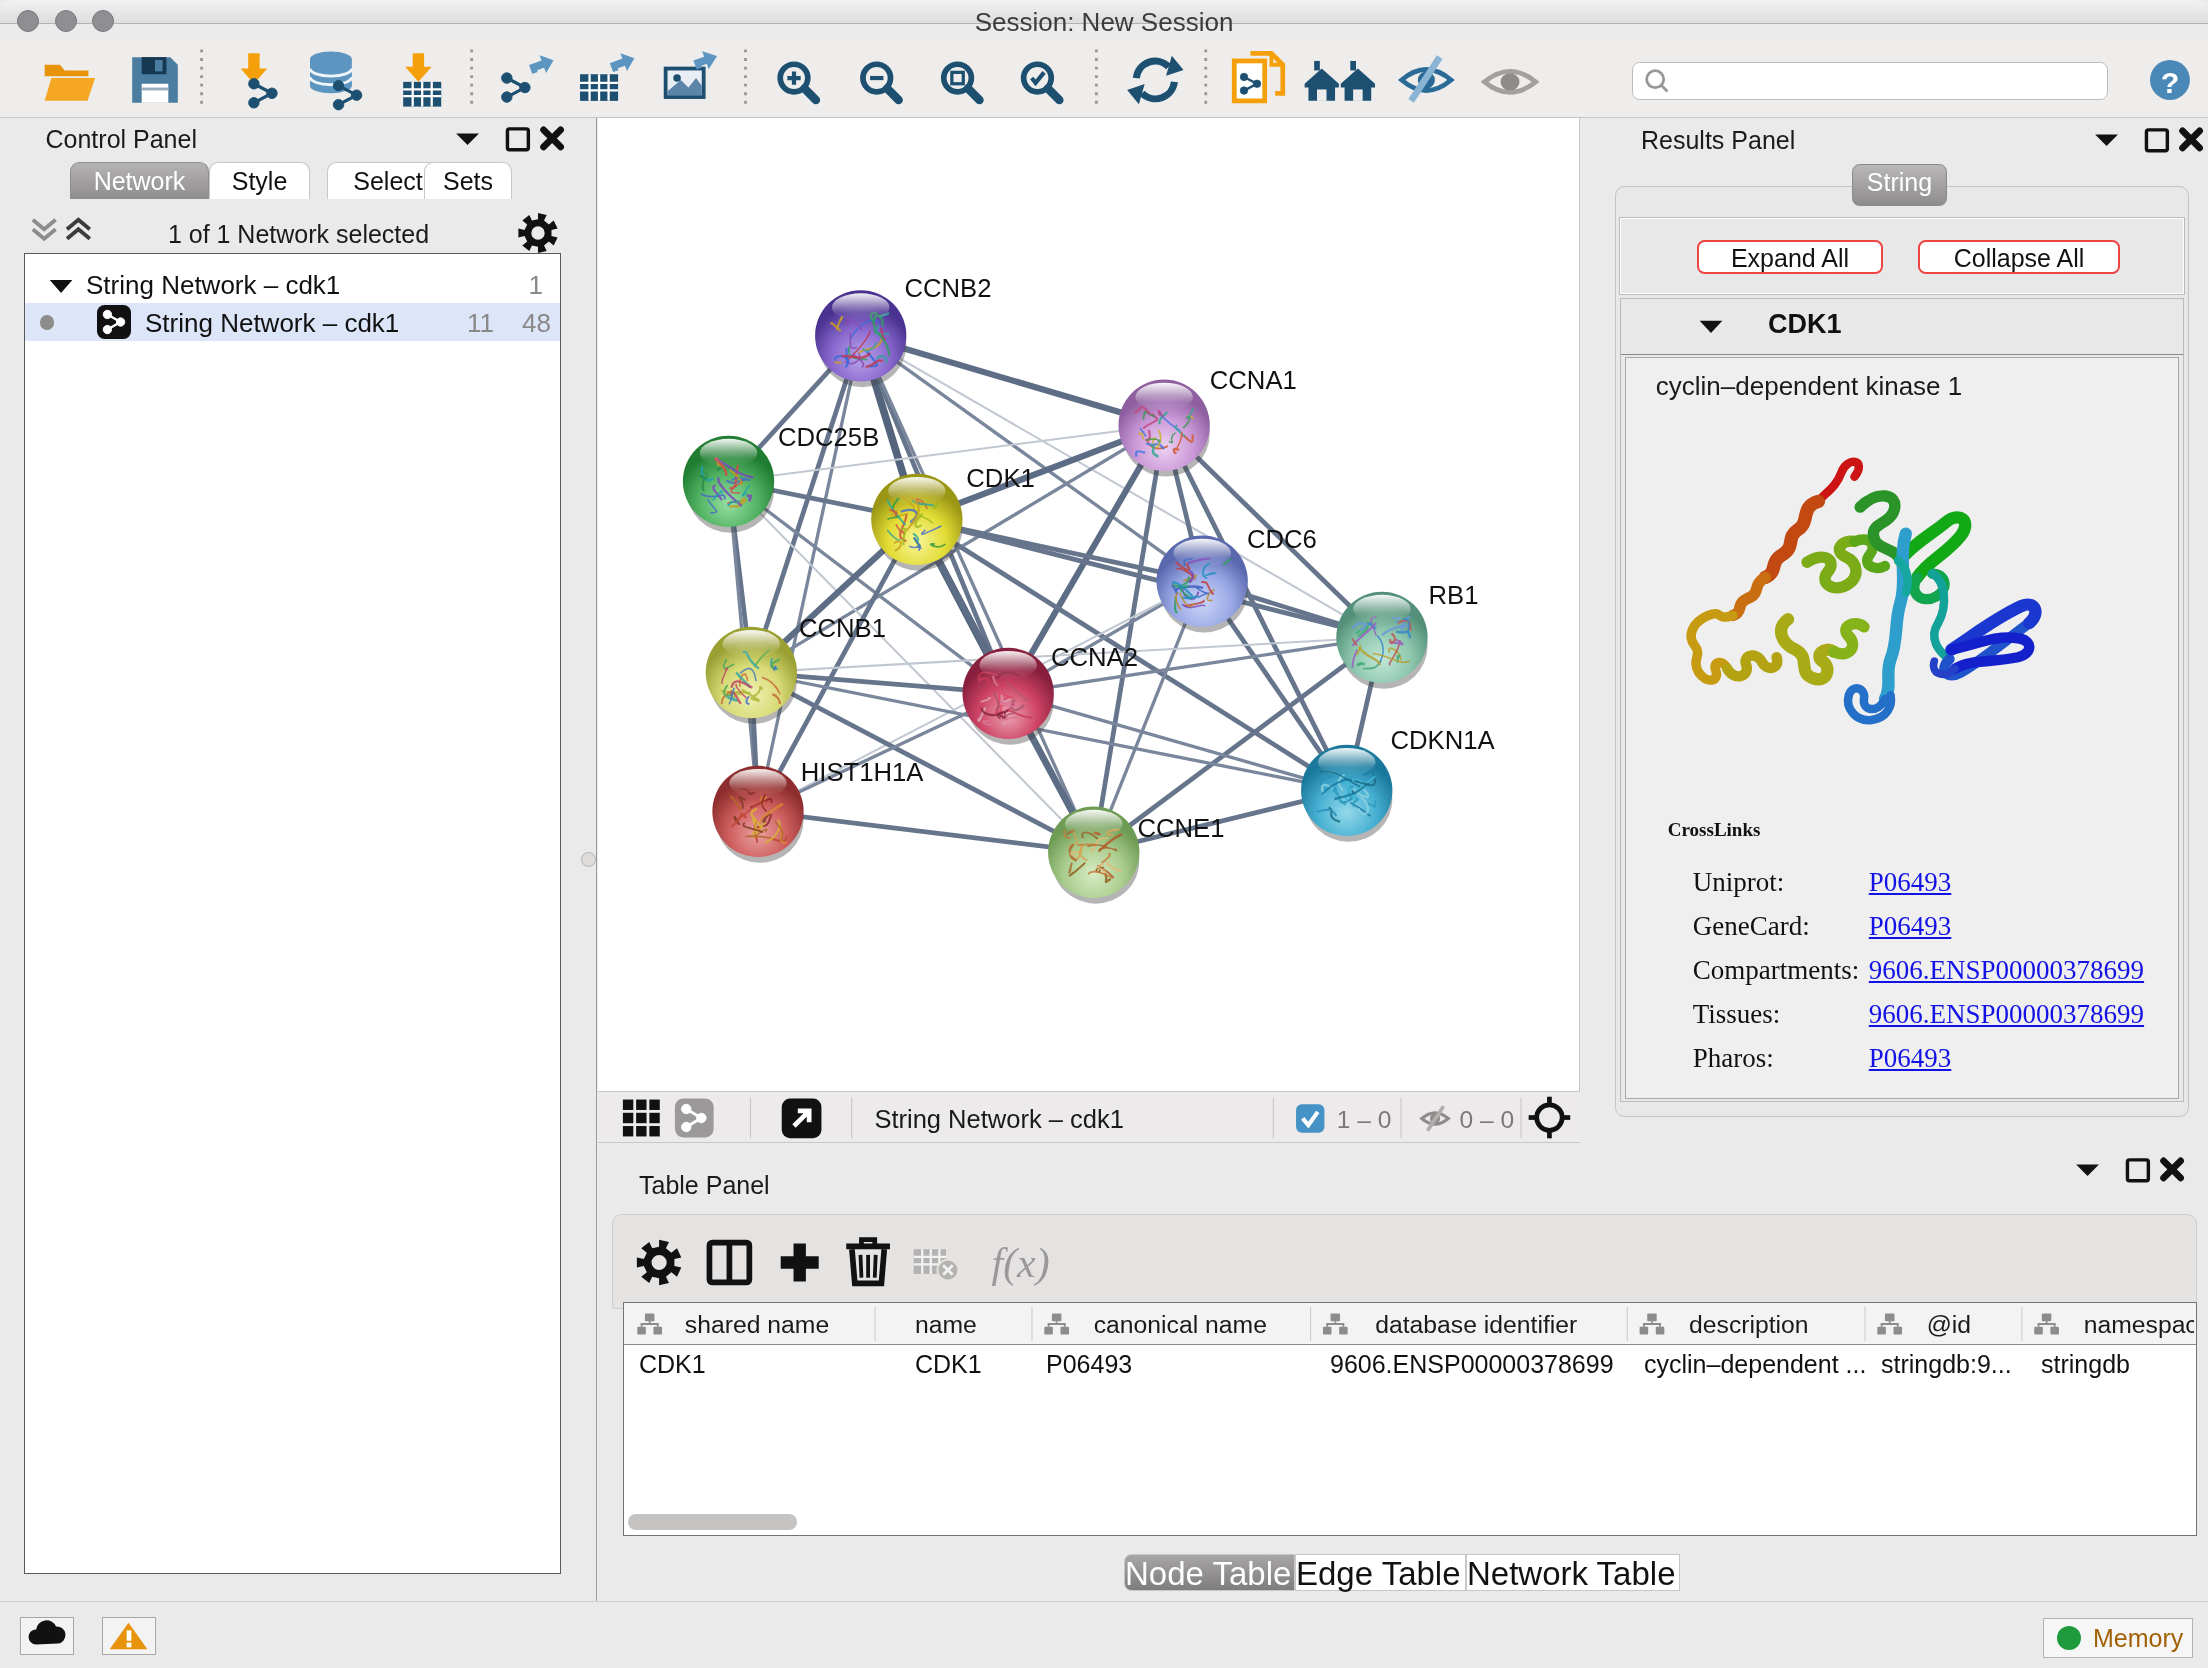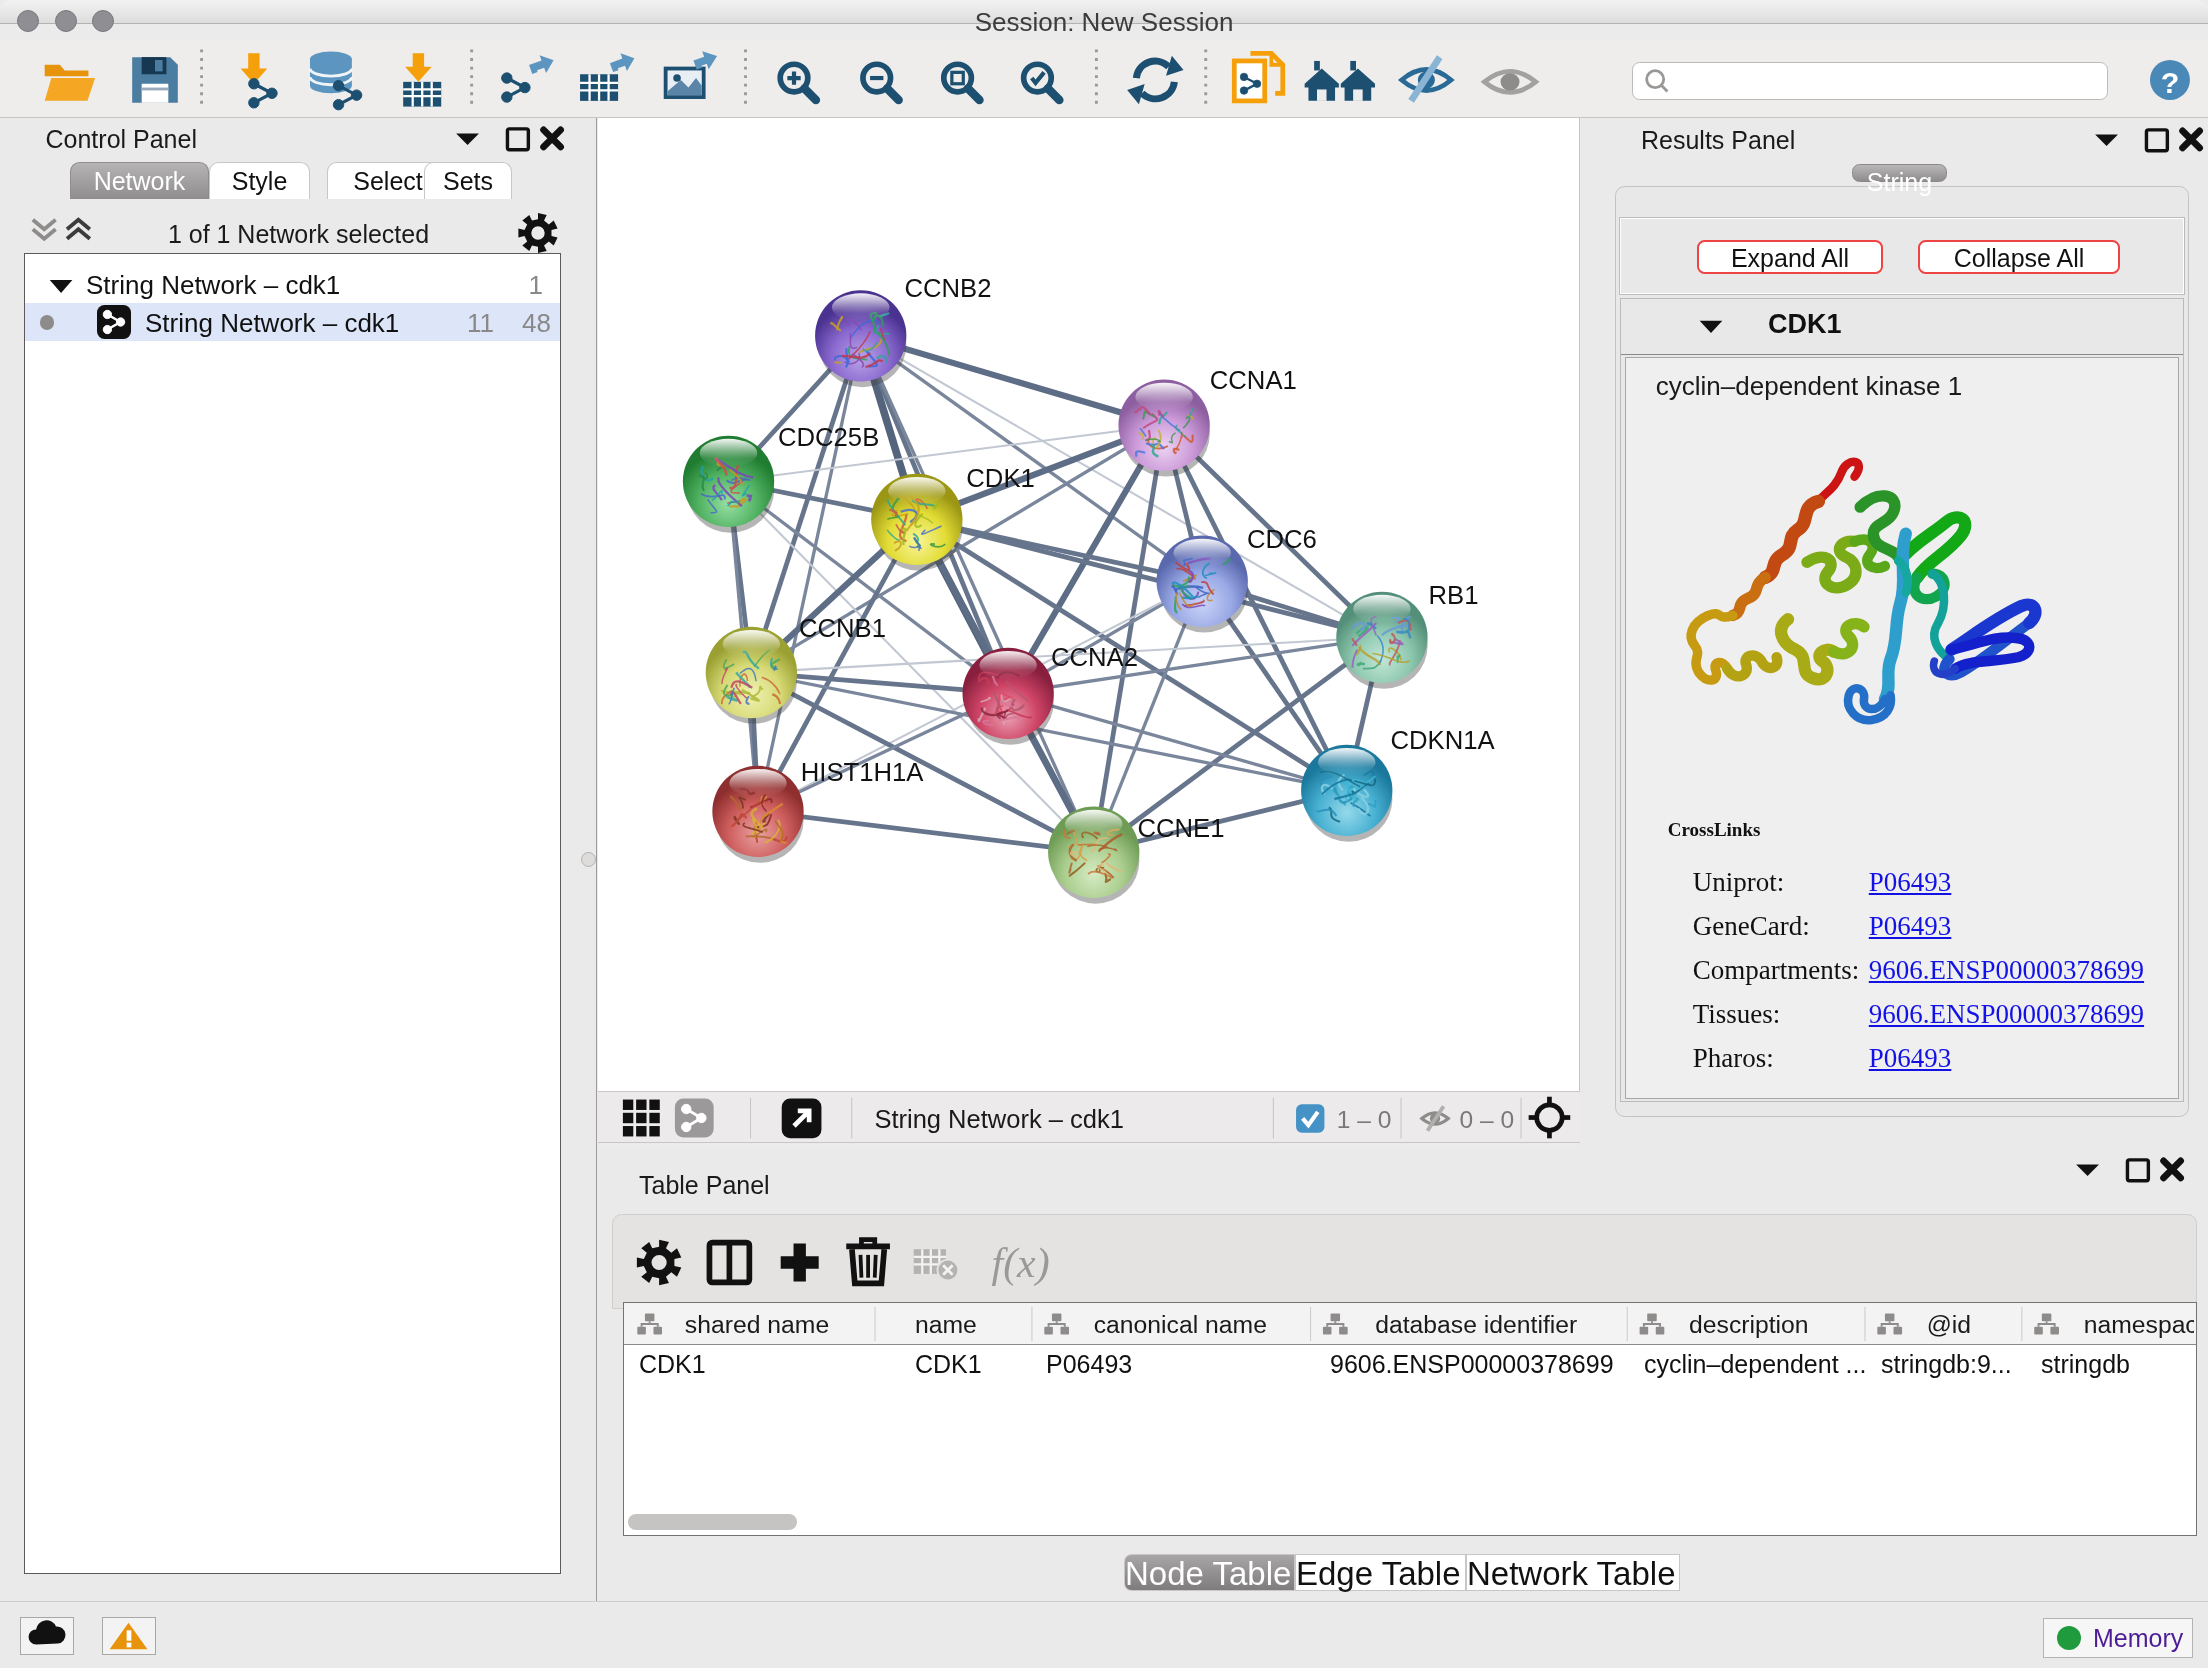--- a/index.html
+++ b/index.html
@@ -14,39 +14,39 @@
 .cpanel { position:absolute; left:0; top:118px; width:597px; height:1483px; background:#ebeaea; border-right:1px solid #9d9b9a; }
 .tab { position:absolute; top:44px; height:37px; background:#fff; border:1px solid #c9c7c6; border-bottom:none; border-radius:9.5px 9.5px 0 0; font-size:25px; color:#111; text-align:center; line-height:37px; }
 .tab.sel { background:linear-gradient(#b5b3b3,#8f8d8d); color:#fff; border-color:#8f8d8d; }
 .whitebox { position:absolute; left:24px; top:135px; width:537px; height:1321px; background:#fff; border:1.9px solid #5c5a59; }
 .cprow1 { position:absolute; left:0; top:12.4px; width:100%; height:37px; background:#fff; }
 .cprow2 { position:absolute; left:0; top:49px; width:100%; height:38px; background:#dce6f8; }
 .listtext { font-size:26px; color:#111; }
 .graynum { font-size:26px; color:#8a8888; }
 
 .rpanel { position:absolute; left:1581px; top:118px; width:628px; height:1030px; background:#ebeaea; }
-.stringtab { position:absolute; left:271px; top:46px; width:95px; height:18px; background:linear-gradient(#b9b7b7,#8e8c8c); border:1px solid #8a8888; border-radius:7.6px; color:#fff; font-size:25px; text-align:center; line-height:34px; }
+.stringtab { position:absolute; left:271px; top:46px; width:95px; height:42px; background:linear-gradient(#b9b7b7,#8e8c8c); border:1px solid #8a8888; border-radius:7.6px; color:#fff; font-size:25px; text-align:center; line-height:34px; }
 .rbox { position:absolute; left:34px; top:68px; width:574px; height:931px; background:#e9e8e8; border:1px solid #c5c3c2; border-radius:9.5px; }
 .rsec1 { position:absolute; left:39px; top:100px; width:564px; height:76px; background:#e9e8e8; border:1px solid #fefefe; outline:1px solid #bdbbba; }
 .rbtn { position:absolute; top:21px; height:34px; background:#fff; border:2px solid #ef4444; border-radius:7.6px; font-size:25px; color:#111; text-align:center; line-height:32px; }
 .rsec2 { position:absolute; left:39px; top:180px; width:564px; height:804px; background:#e9e8e8; border:1px solid #bdbbba; }
 .rcontent { position:absolute; left:3.8px; top:58px; width:554px; height:742px; background:#f0efef; border:1px solid #a9a7a6; }
 .serif { font-family:"Liberation Serif", serif; }
 
 .tpanel { position:absolute; left:598px; top:1148px; width:1610px; height:453px; background:#ebeaea; }
 .ttool { position:absolute; left:14.3px; top:66px; width:1585px; height:95px; background:#e4e3e2; border:1px solid #d0cecd; border-radius:9.5px 9.5px 0 0; }
 .tgrid { position:absolute; left:25px; top:154px; width:1574px; height:234px; background:#fff; border:1.9px solid #757372; }
 .thead { position:absolute; left:0; top:0; width:100%; height:42px; background:#f4f3f3; border-bottom:1.9px solid #8c8a89; font-size:25px; color:#111; }
 .tthumb { position:absolute; left:3.8px; top:211px; width:169px; height:16px; background:#c6c4c3; border-radius:8.6px; }
 .btab { position:absolute; top:406px; height:37px; font-size:33px; text-align:left; line-height:37px; background:#fff; border:1px solid #c9c7c6; color:#111; }
 .btab.sel { background:linear-gradient(#a8a6a6,#7e7c7c); color:#fff; border-radius:7.6px 0 0 7.6px; }
 
 .sbar { position:absolute; left:0; top:1601px; width:2208px; height:68px; background:#ebeaea; border-top:1px solid #d0cecd; }
 .sbtn { position:absolute; top:15px; width:54px; height:38px; background:#f4f3f3; border:1px solid #a9a7a6; }
-.membtn { position:absolute; right:15px; top:16px; width:150px; height:40px; background:#f7f6f6; border:1px solid #b5b3b2; font-size:25px; color:#4c1d95; }
+.membtn { position:absolute; right:15px; top:16px; width:150px; height:40px; background:#f7f6f6; border:1px solid #b5b3b2; font-size:25px; color:#a16207; }
 
 .nview { position:absolute; left:598px; top:118px; width:982px; height:973px; background:#fff; border-right:1px solid #c6c4c3; }
 .nbar { position:absolute; left:598px; top:1091px; width:982px; height:52px; background:#eceaea; border-top:1px solid #c9c7c6; border-bottom:1px solid #c9c7c6; }
 </style>
 </head>
 <body>
 
 <div class="titlebar">
   <div class="tl" style="left:17px"></div>
   <div class="tl" style="left:55px"></div>

